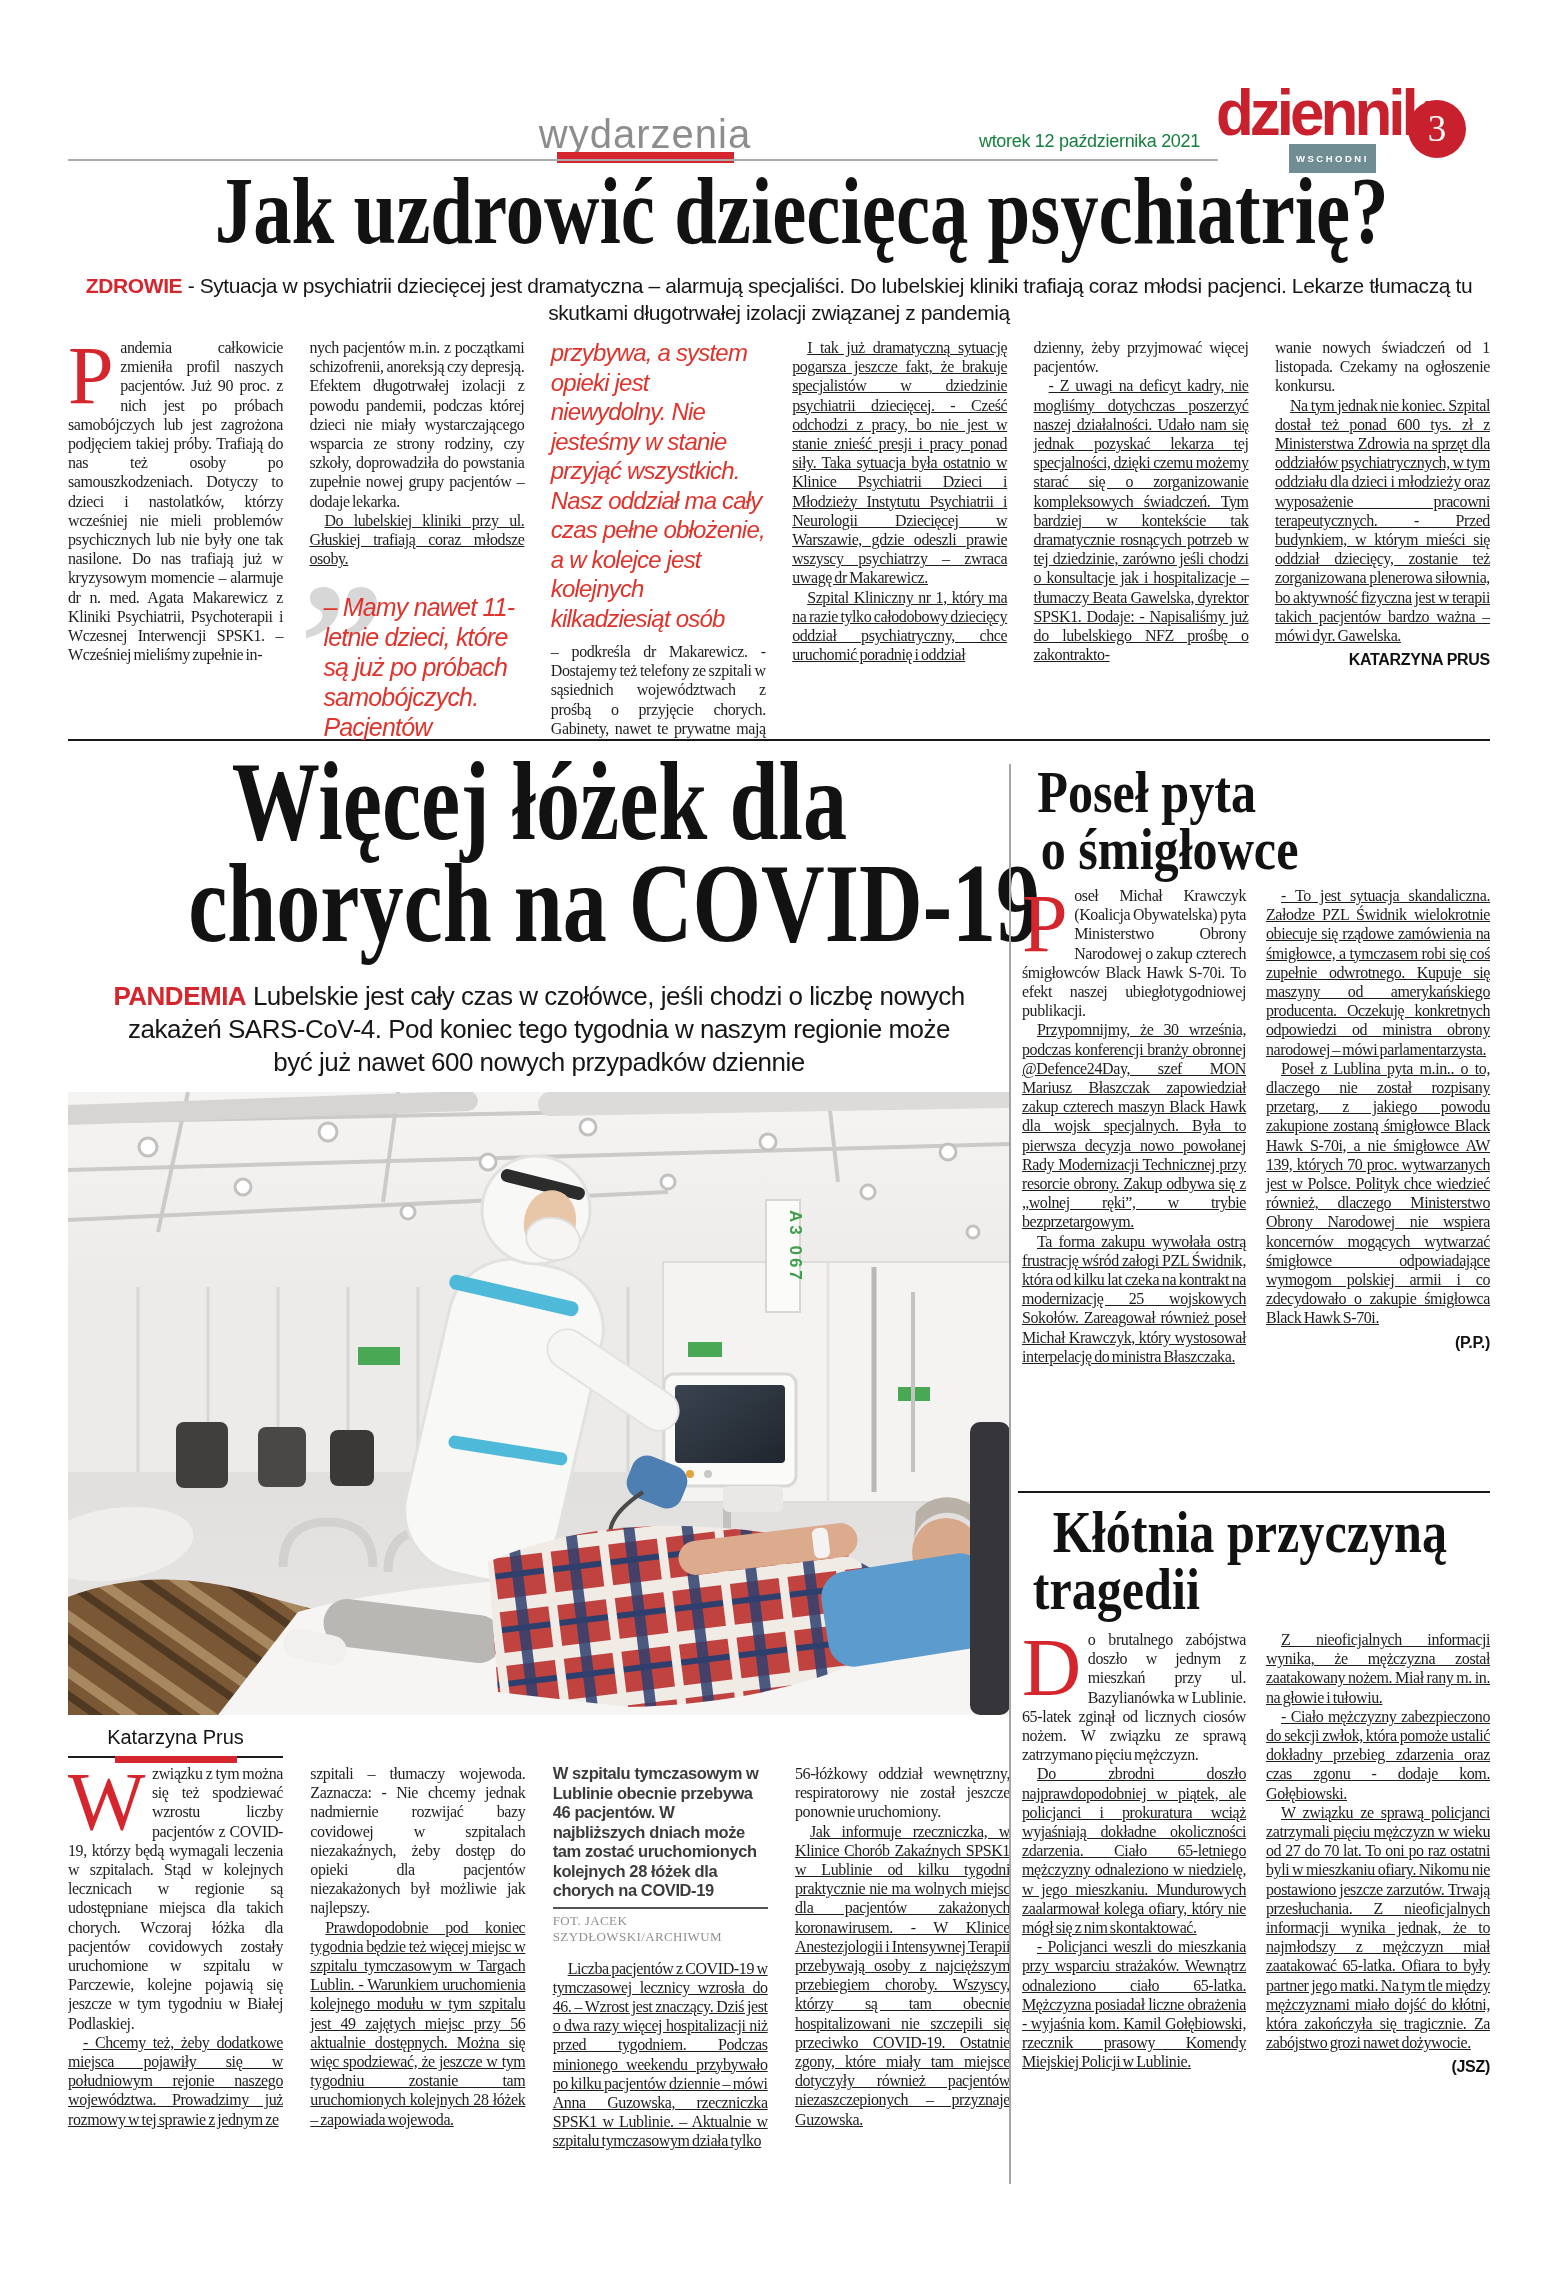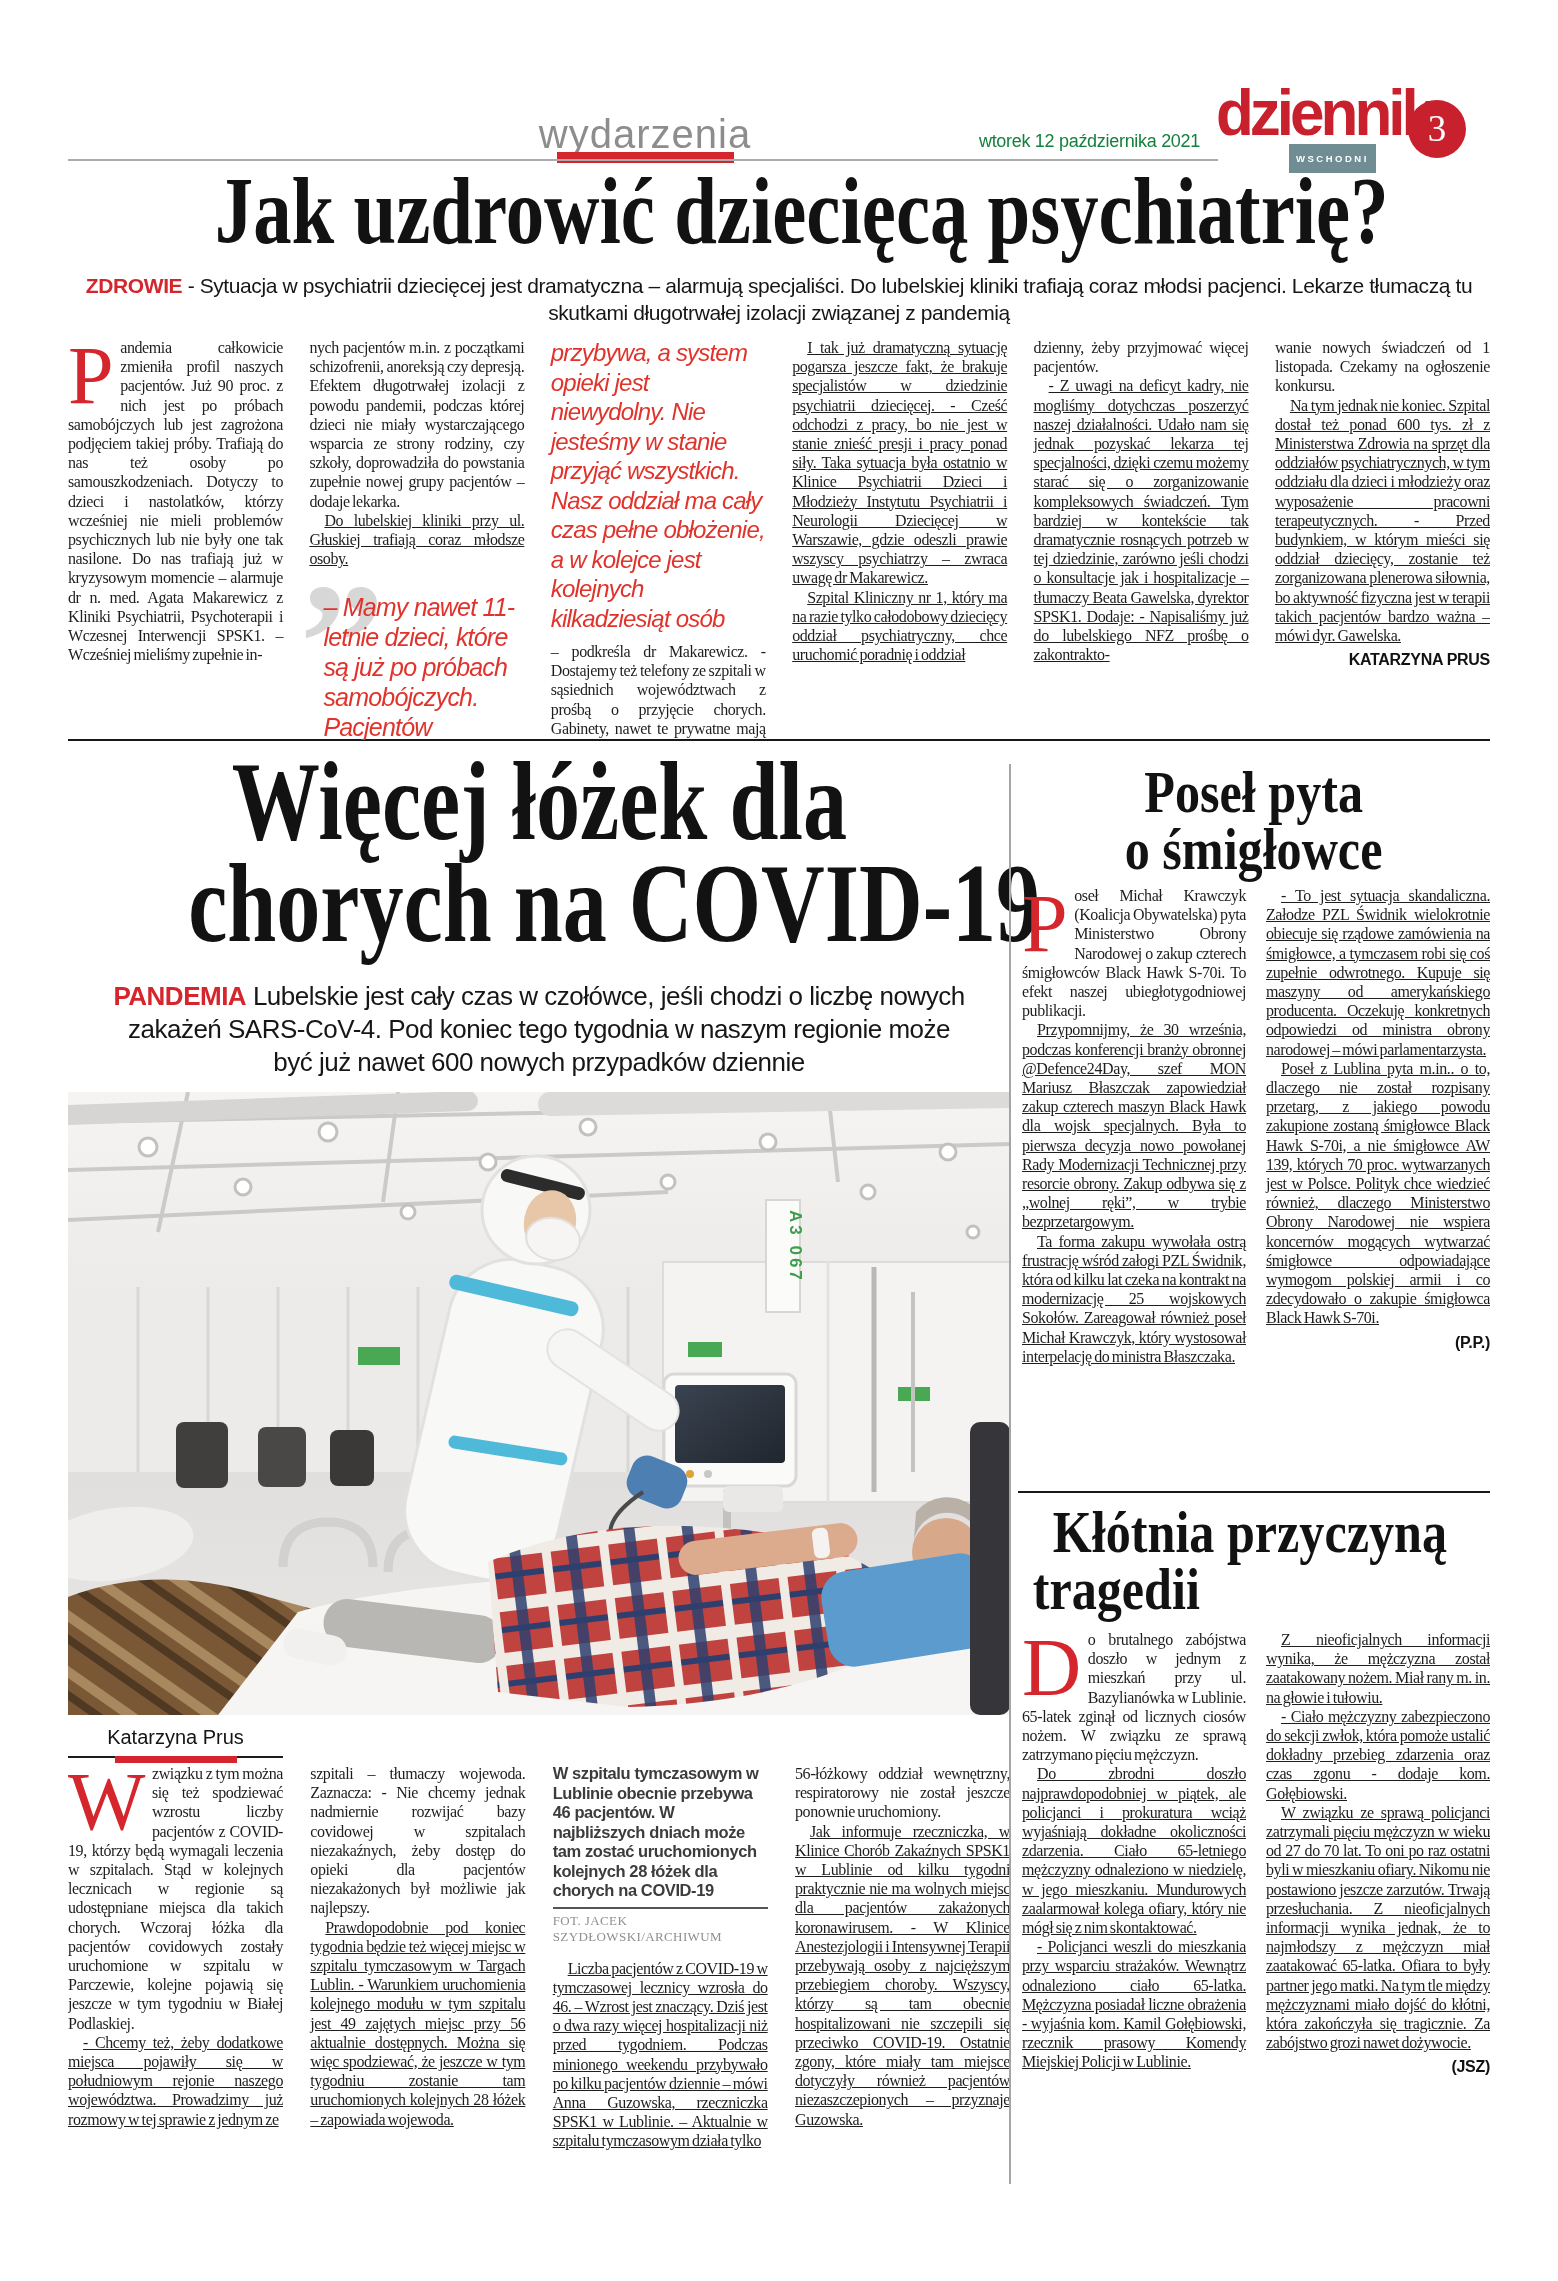--- a/index.html
+++ b/index.html
@@ -37,21 +37,21 @@
     letter-spacing:-0.4px;color:#161616;}
   .kicker{color:var(--red);font-weight:bold;}
 
   #covid-title{position:absolute;left:68px;top:750px;width:942px;text-align:center;
     font-size:113px;line-height:102px;}
   #covid-title .hline{transform:scaleX(0.78);}
   #covid-deck{position:absolute;left:110px;top:980px;width:858px;text-align:center;
     font-family:"Liberation Sans","DejaVu Sans",sans-serif;font-size:26px;line-height:33px;
     letter-spacing:-0.5px;color:#161616;}
 
-  #heli-title{position:absolute;left:1018px;top:764px;width:472px;text-align:center;
+  #heli-title{position:absolute;left:1018px;top:764px;width:472px;text-align:left;
     font-size:59px;line-height:57px;}
   #trag-title{position:absolute;left:1018px;top:1504px;width:472px;text-align:left;
     font-size:59px;line-height:57px;}
   #heli-title .hline,#trag-title .hline{transform:scaleX(0.85);}
 
   
   #rule-top-article{position:absolute;left:68px;top:739px;width:1422px;height:2px;background:#181818;}
   #rule-tragedy{position:absolute;left:1018px;top:1491px;width:472px;height:2px;background:#181818;}
   #v-divider{position:absolute;left:1009px;top:764px;width:2px;height:1420px;background:#a5a5a5;}
 

